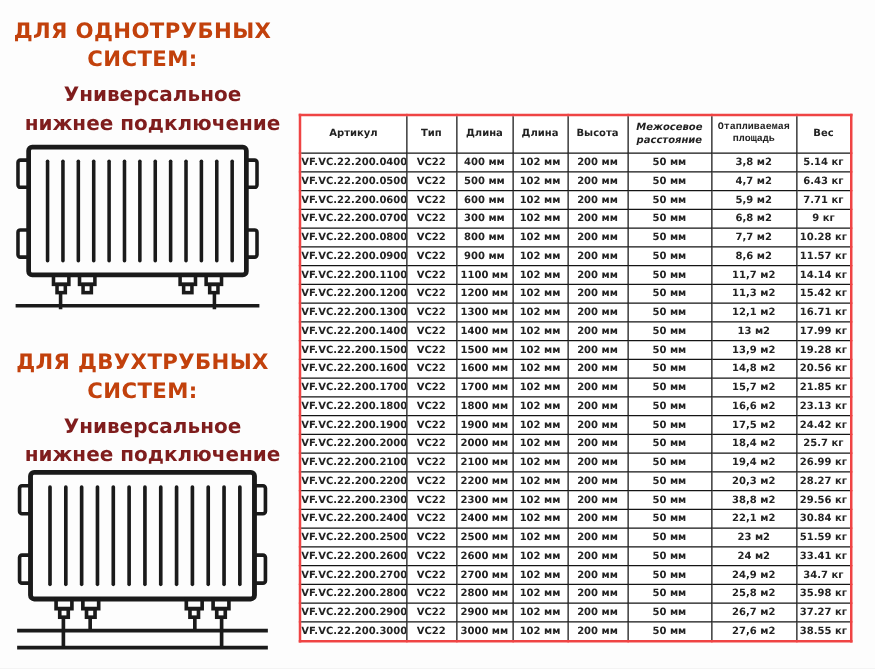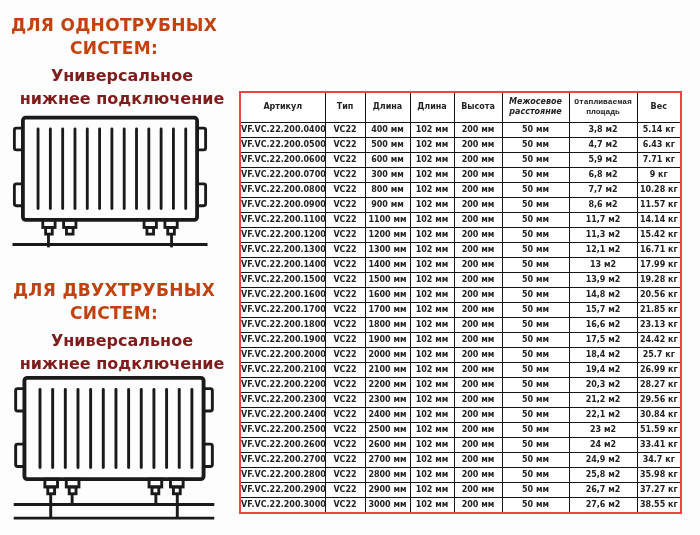--- a/index.html
+++ b/index.html
@@ -371,21 +371,21 @@
           <td>20,3 м2</td>
           <td>28.27 кг</td>
         </tr>
         <tr>
           <td>VF.VC.22.200.2300</td>
           <td>VC22</td>
           <td>2300 мм</td>
           <td>102 мм</td>
           <td>200 мм</td>
           <td>50 мм</td>
-          <td>21,2 м2</td>
+          <td>38,8 м2</td>
           <td>29.56 кг</td>
         </tr>
         <tr>
           <td>VF.VC.22.200.2400</td>
           <td>VC22</td>
           <td>2400 мм</td>
           <td>102 мм</td>
           <td>200 мм</td>
           <td>50 мм</td>
           <td>22,1 м2</td>

